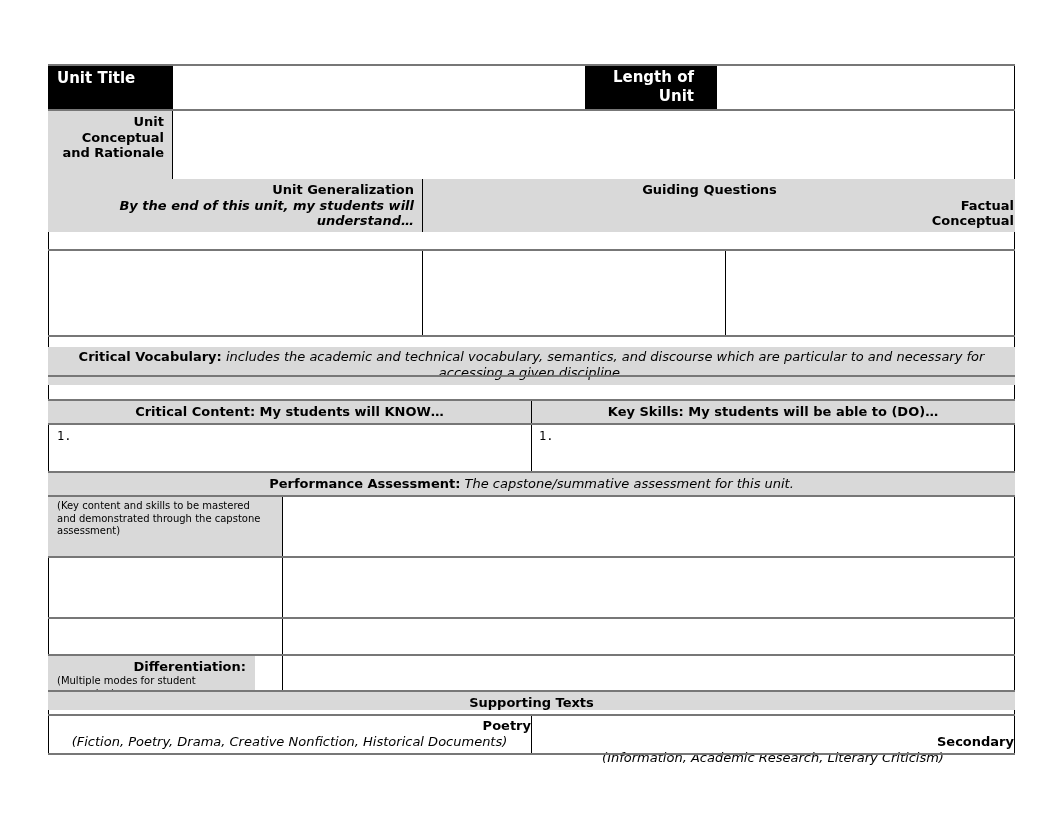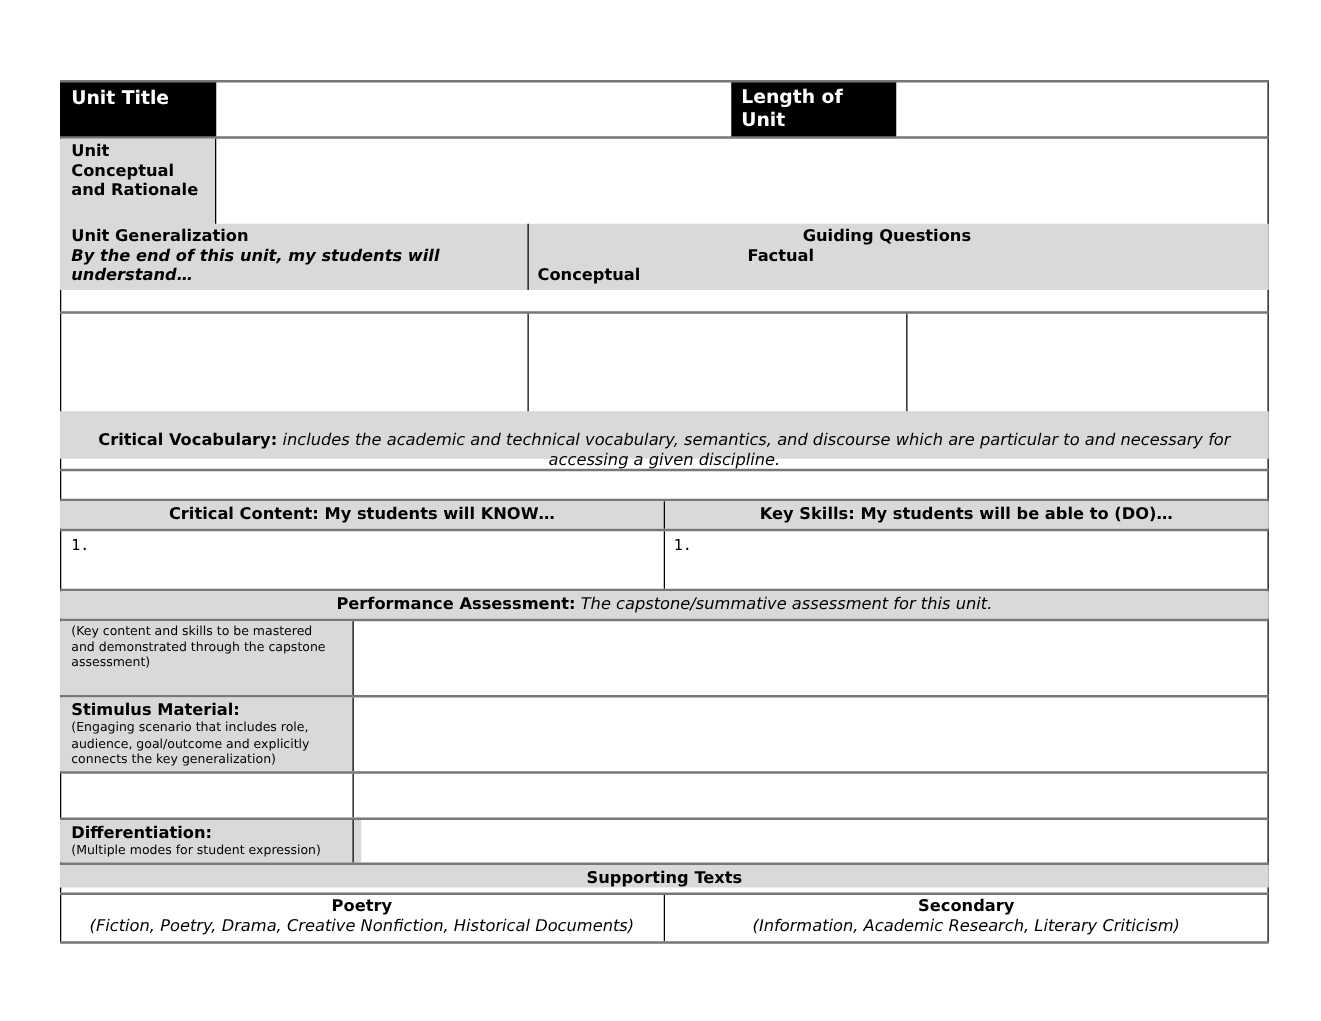--- a/index.html
+++ b/index.html
@@ -4,42 +4,42 @@
 <style>
   html, body { margin: 0; padding: 0; background: #ffffff; }
   body { width: 1057px; height: 817px; position: relative; font-family: "DejaVu Sans", sans-serif; color: #000; }
   .page { position: absolute; left: 48px; top: 64px; width: 967px; }
   .row { position: absolute; left: 0; width: 967px; box-sizing: border-box; }
   .cell { position: absolute; top: 0; bottom: 0; box-sizing: border-box; }
   .hline { position: absolute; left: 0; width: 967px; height: 2px; background: #777; }
   .vline { position: absolute; width: 1px; background: #000; }
   .gray { background: #d9d9d9; }
   .black { background: #000; color: #fff; }
-  .b { font-weight: bold; }
+  .b { font-weight: bold; text-align: right; }
   .i { font-style: italic; }
   .t13 { font-size: 13px; }
   .t15 { font-size: 15px; }
   .center { text-align: center; }
   .small { font-size: 10px; line-height: 12.5px; }
   .num { font-family: "DejaVu Sans Mono", monospace; font-size: 12px; }
 </style>
 </head>
 <body>
 
 <div class="page">
 
   <div class="vline" style="left:0;top:0;height:690px;"></div>
   <div class="vline" style="left:966px;top:0;height:690px;"></div>
 
   <div class="row" style="top:0;height:46px;">
     <div class="cell black" style="left:0;width:125px;padding:4px 9px;">
       <span class="b t15">Unit Title</span>
     </div>
     <div class="cell" style="left:125px;width:412px;"></div>
-    <div class="cell black" style="left:537px;width:132px;padding:4px 8px;line-height:19px;">
+    <div class="cell black" style="left:537px;width:132px;padding:4px 23px;line-height:19px;">
       <div class="b t15">Length of</div>
       <div class="b t15">Unit</div>
     </div>
     <div class="cell" style="left:669px;width:297px;"></div>
   </div>
   <div class="hline" style="top:0;"></div>
   <div class="hline" style="top:45px;"></div>
 
   <div class="row" style="top:47px;height:85px;">
     <div class="cell gray" style="left:0;width:125px;padding:3px 9px;line-height:15.5px;">
@@ -69,21 +69,21 @@
 
   <div class="row" style="top:187px;height:85px;">
     <div class="cell" style="left:0;width:375px;"></div>
     <div class="vline" style="left:374px;top:0;height:85px;"></div>
     <div class="cell" style="left:375px;width:302px;"></div>
     <div class="vline" style="left:677px;top:0;height:85px;"></div>
     <div class="cell" style="left:678px;width:288px;"></div>
   </div>
   <div class="hline" style="top:271px;"></div>
 
-  <div class="row gray" style="top:265px;height:38px;padding-top:16px;">
+  <div class="row gray" style="top:283px;height:38px;padding-top:2px;">
     <div class="t13 center" style="line-height:16px;">
       <span class="b">Critical Vocabulary:</span>
       <span class="i">includes the academic and technical vocabulary, semantics, and discourse which are particular to and necessary for</span><br>
       <span class="i">accessing a given discipline.</span>
     </div>
   </div>
   <div class="hline" style="top:311px;"></div>
 
   <div class="row" style="top:313px;height:22px;"></div>
   <div class="hline" style="top:335px;"></div>
@@ -117,56 +117,50 @@
       <div class="small">(Key content and skills to be mastered</div>
       <div class="small">and demonstrated through the capstone</div>
       <div class="small">assessment)</div>
     </div>
     <div class="vline" style="left:234px;top:0;height:59px;"></div>
     <div class="cell" style="left:235px;width:731px;"></div>
   </div>
   <div class="hline" style="top:492px;"></div>
 
   <div class="row" style="top:494px;height:59px;">
-    <div class="cell gray" style="left:0;width:235px;padding:3px 9px;">
-      <div class="b t13" style="line-height:16px;">Stimulus Material:</div>
-      <div class="small">(Engaging scenario that includes role,</div>
-      <div class="small">audience, goal/outcome and explicitly</div>
-      <div class="small">connects the key generalization)</div>
-    </div>
     <div class="vline" style="left:234px;top:0;height:59px;"></div>
     <div class="cell" style="left:235px;width:731px;"></div>
   </div>
   <div class="hline" style="top:553px;"></div>
 
   <div class="row" style="top:555px;height:35px;">
     <div class="vline" style="left:234px;top:0;height:35px;"></div>
     <div class="cell" style="left:235px;width:731px;"></div>
   </div>
   <div class="hline" style="top:590px;"></div>
 
   <div class="row" style="top:592px;height:34px;">
-    <div class="cell gray" style="left:0;width:241px;padding:3px 9px;">
+    <div class="cell gray" style="left:0;width:207px;padding:3px 9px;">
       <div class="b t13" style="line-height:16px;">Differentiation:</div>
       <div class="small">(Multiple modes for student expression)</div>
     </div>
     <div class="vline" style="left:234px;top:0;height:34px;"></div>
     <div class="cell" style="left:235px;width:731px;"></div>
   </div>
   <div class="hline" style="top:626px;"></div>
 
   <div class="row gray center b t13" style="top:628px;height:18px;line-height:22px;">Supporting Texts</div>
   <div class="hline" style="top:650px;"></div>
 
   <div class="row" style="top:652px;height:37px;">
     <div class="cell center t13" style="left:0;width:483px;padding-top:2px;line-height:16px;">
       <div class="b">Poetry</div>
       <div class="i">(Fiction, Poetry, Drama, Creative Nonfiction, Historical Documents)</div>
     </div>
     <div class="vline" style="left:483px;top:0;height:37px;"></div>
-    <div class="cell center t13" style="left:484px;width:482px;padding-top:2px;line-height:16px;">
+    <div class="cell center t13" style="left:484px;width:482px;padding-top:18px;line-height:16px;">
       <div class="b">Secondary</div>
       <div class="i">(Information, Academic Research, Literary Criticism)</div>
     </div>
   </div>
   <div class="hline" style="top:689px;"></div>
 
 </div>
 
 </body></html>

